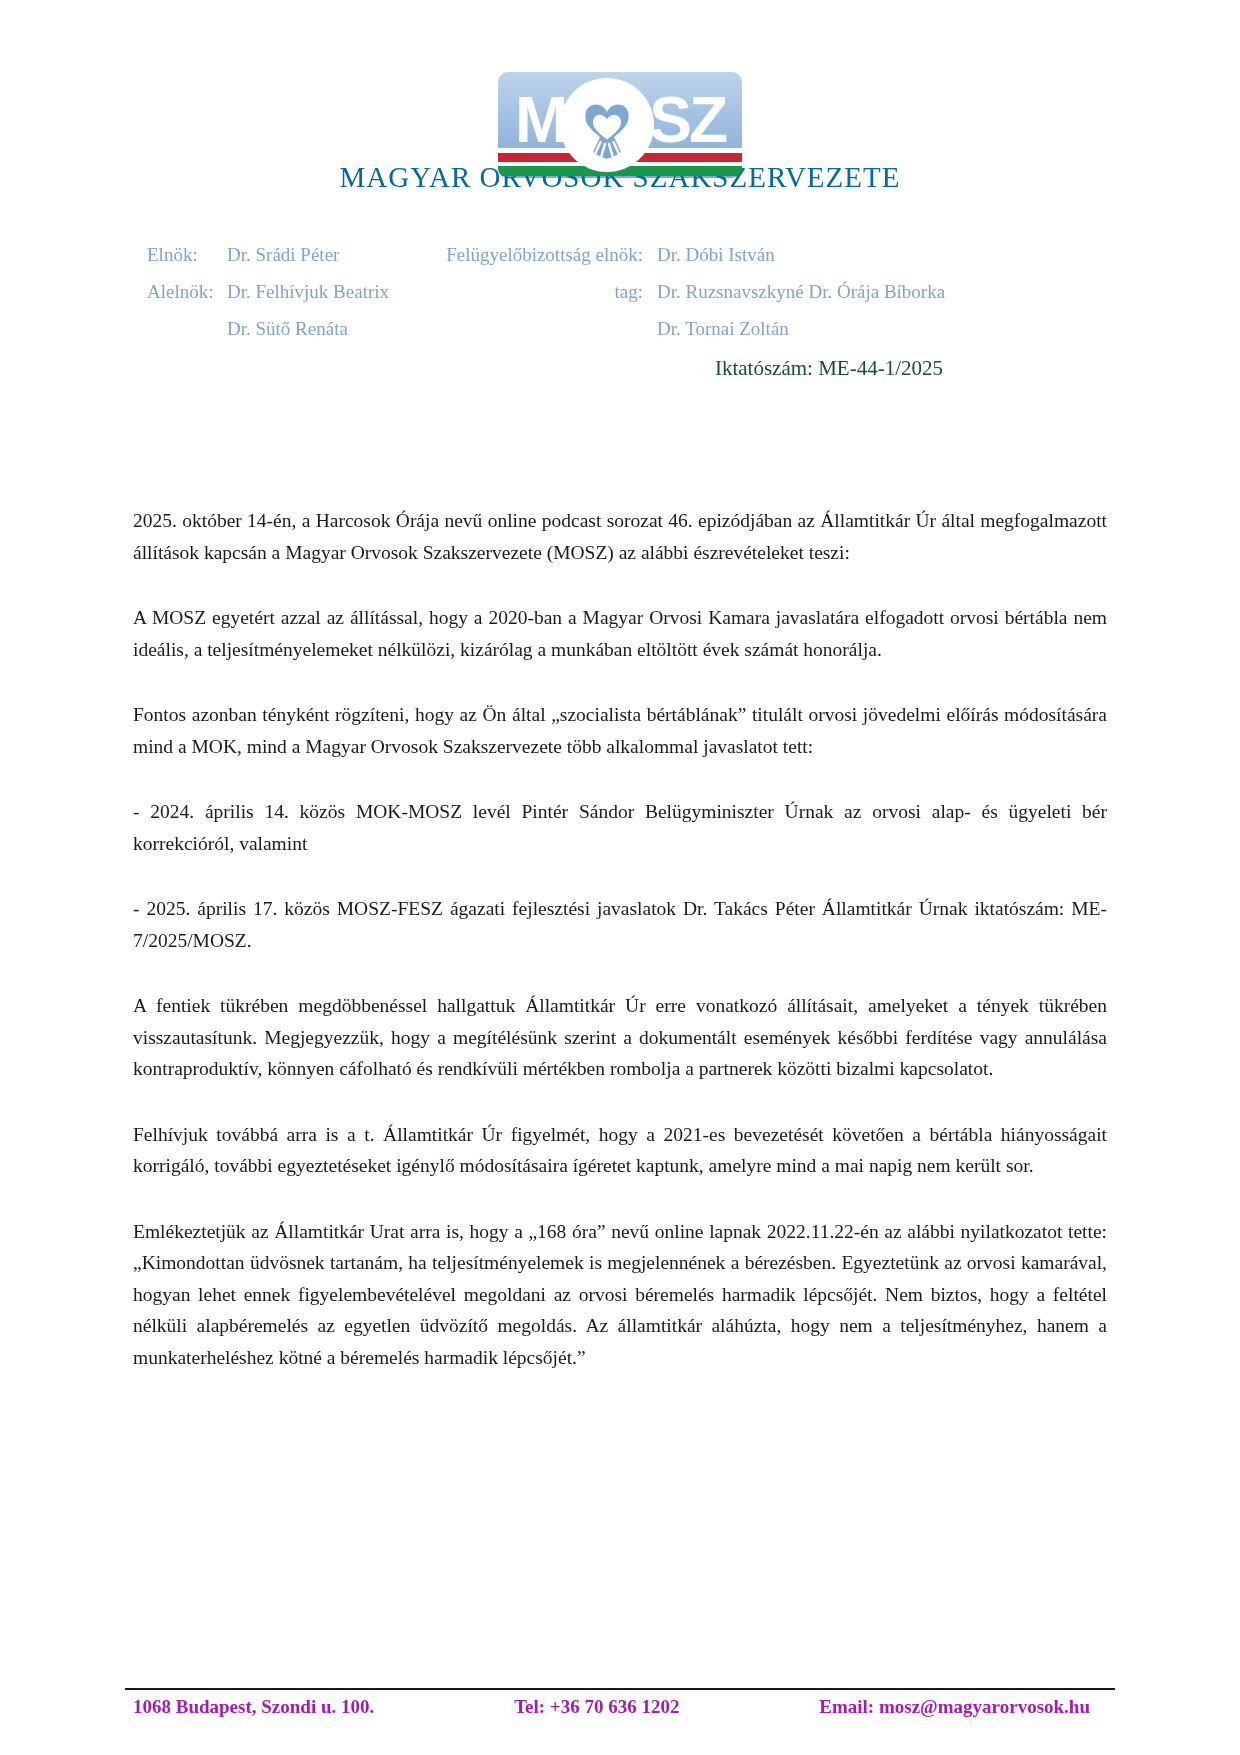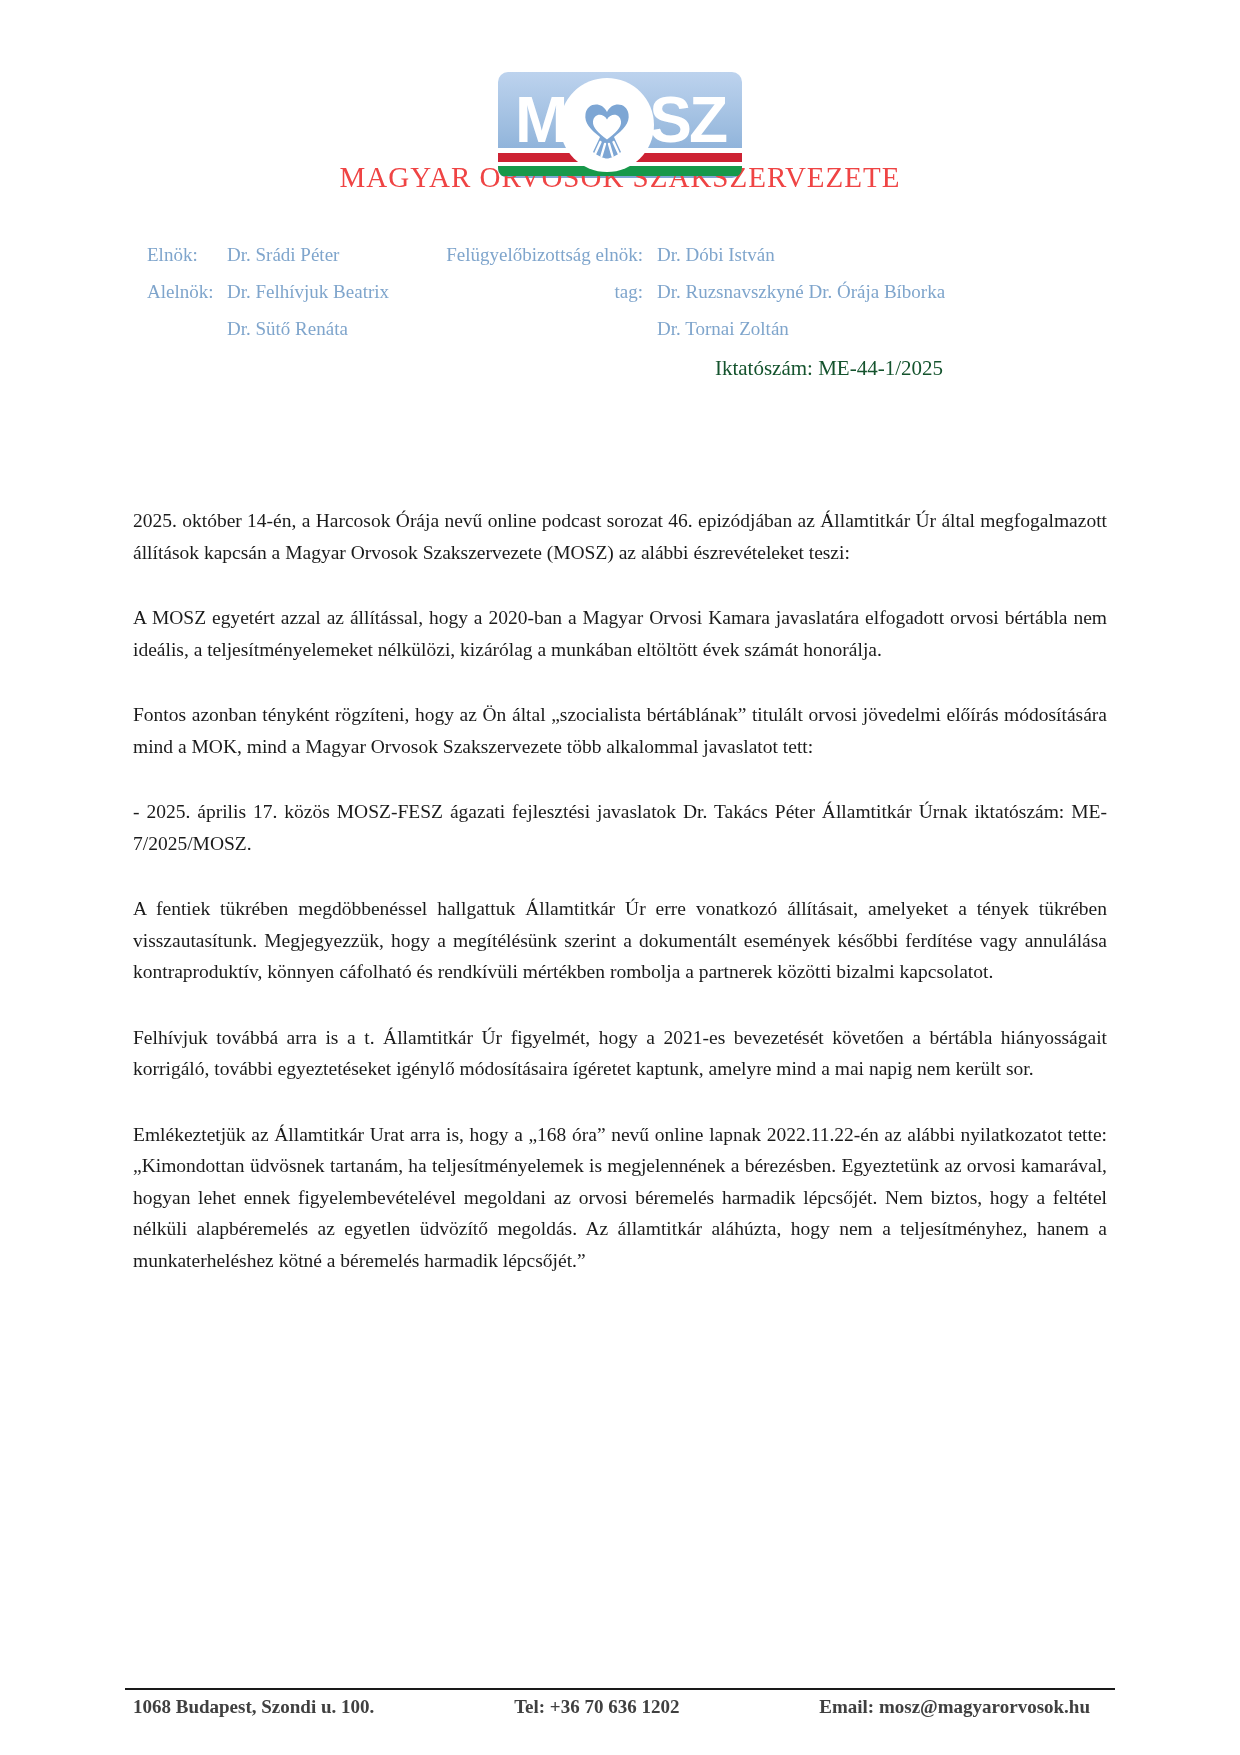--- a/index.html
+++ b/index.html
@@ -29,21 +29,21 @@
     font-family:"Liberation Sans", sans-serif; font-weight:bold;
     font-size:64px; line-height:1; color:#ffffff; letter-spacing:-3px;
     padding-bottom:10px;
   }
   .logo-o { width:94px; height:94px; margin:0 -5px; flex:0 0 auto; }
 
   
   .org-name {
     position:absolute; top:161px; left:0; width:100%;
     text-align:center; font-size:29px; letter-spacing:1px;
-    color:#ef4444;
+    color:#0369a1;
   }
 
   .officers {
     position:absolute; top:243px; left:147px;
     display:grid; grid-template-columns:80px 200px 230px auto;
     row-gap:13px; font-size:19px; line-height:24px; color:#7fa5cc;
   }
   .officers .rlabel { text-align:right; padding-right:14px; }
 
   .reference {
@@ -63,21 +63,21 @@
   }
   .salutation { text-align:left; margin-bottom:34px; }
   .body p { margin:0 0 34px 0; }
   .body p:last-child { margin-bottom:12px; }
 
   
   .footer {
     position:absolute; top:1688px; left:125px; width:990px;
     border-top:2.5px solid #1a1a1a; padding:6px 25px 0 8px;
     display:flex; justify-content:space-between;
-    font-weight:bold; font-size:19px; color:#404040;
+    font-weight:bold; font-size:19px; color:#a21caf;
   }
 </style>
 </head>
 <body>
 
 <div class="page">
 
   <div class="logo-box">
     <div class="stripes">
       <div class="stripe s-white1"></div>
@@ -125,20 +125,21 @@
     <span>Dr. Tornai Zoltán</span>
   </div>
 
   <div class="reference">Iktatószám: ME-44-1/2025</div>
 
 
   <div class="body">
     <p>2025. október 14-én, a Harcosok Órája nevű online podcast sorozat 46. epizódjában az Államtitkár Úr által megfogalmazott állítások kapcsán a Magyar Orvosok Szakszervezete (MOSZ) az alábbi észrevételeket teszi:</p>
     <p>A MOSZ egyetért azzal az állítással, hogy a 2020-ban a Magyar Orvosi Kamara javaslatára elfogadott orvosi bértábla nem ideális, a teljesítményelemeket nélkülözi, kizárólag a munkában eltöltött évek számát honorálja.</p>
     <p>Fontos azonban tényként rögzíteni, hogy az Ön által „szocialista bértáblának” titulált orvosi jövedelmi előírás módosítására mind a MOK, mind a Magyar Orvosok Szakszervezete több alkalommal javaslatot tett:</p>
+    <p>- 2024. április 14. közös MOK-MOSZ levél Pintér Sándor Belügyminiszter Úrnak az orvosi alap- és ügyeleti bér korrekcióról, valamint</p>
     <p>- 2025. április 17. közös MOSZ-FESZ ágazati fejlesztési javaslatok Dr. Takács Péter Államtitkár Úrnak iktatószám: ME-7/2025/MOSZ.</p>
     <p>A fentiek tükrében megdöbbenéssel hallgattuk Államtitkár Úr erre vonatkozó állításait, amelyeket a tények tükrében visszautasítunk. Megjegyezzük, hogy a megítélésünk szerint a dokumentált események későbbi ferdítése vagy annulálása kontraproduktív, könnyen cáfolható és rendkívüli mértékben rombolja a partnerek közötti bizalmi kapcsolatot.</p>
     <p>Felhívjuk továbbá arra is a t. Államtitkár Úr figyelmét, hogy a 2021-es bevezetését követően a bértábla hiányosságait korrigáló, további egyeztetéseket igénylő módosításaira ígéretet kaptunk, amelyre mind a mai napig nem került sor.</p>
     <p>Emlékeztetjük az Államtitkár Urat arra is, hogy a „168 óra” nevű online lapnak 2022.11.22-én az alábbi nyilatkozatot tette: „Kimondottan üdvösnek tartanám, ha teljesítményelemek is megjelennének a bérezésben. Egyeztetünk az orvosi kamarával, hogyan lehet ennek figyelembevételével megoldani az orvosi béremelés harmadik lépcsőjét. Nem biztos, hogy a feltétel nélküli alapbéremelés az egyetlen üdvözítő megoldás. Az államtitkár aláhúzta, hogy nem a teljesítményhez, hanem a munkaterheléshez kötné a béremelés harmadik lépcsőjét.”</p>
   </div>
 
   <div class="footer">
     <span>1068 Budapest, Szondi u. 100.</span>
     <span>Tel: +36 70 636 1202</span>
     <span>Email: mosz@magyarorvosok.hu</span>

